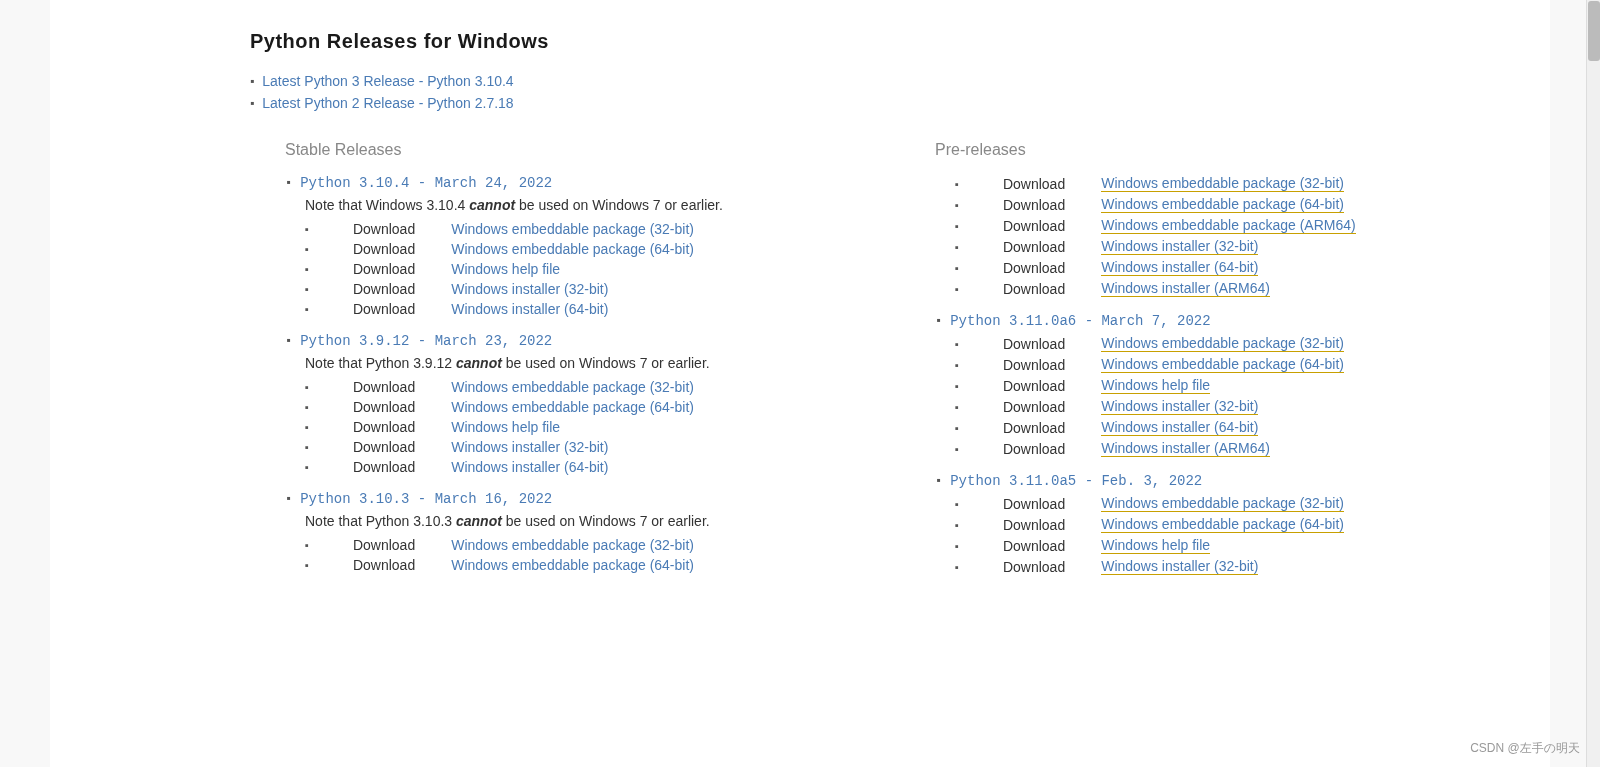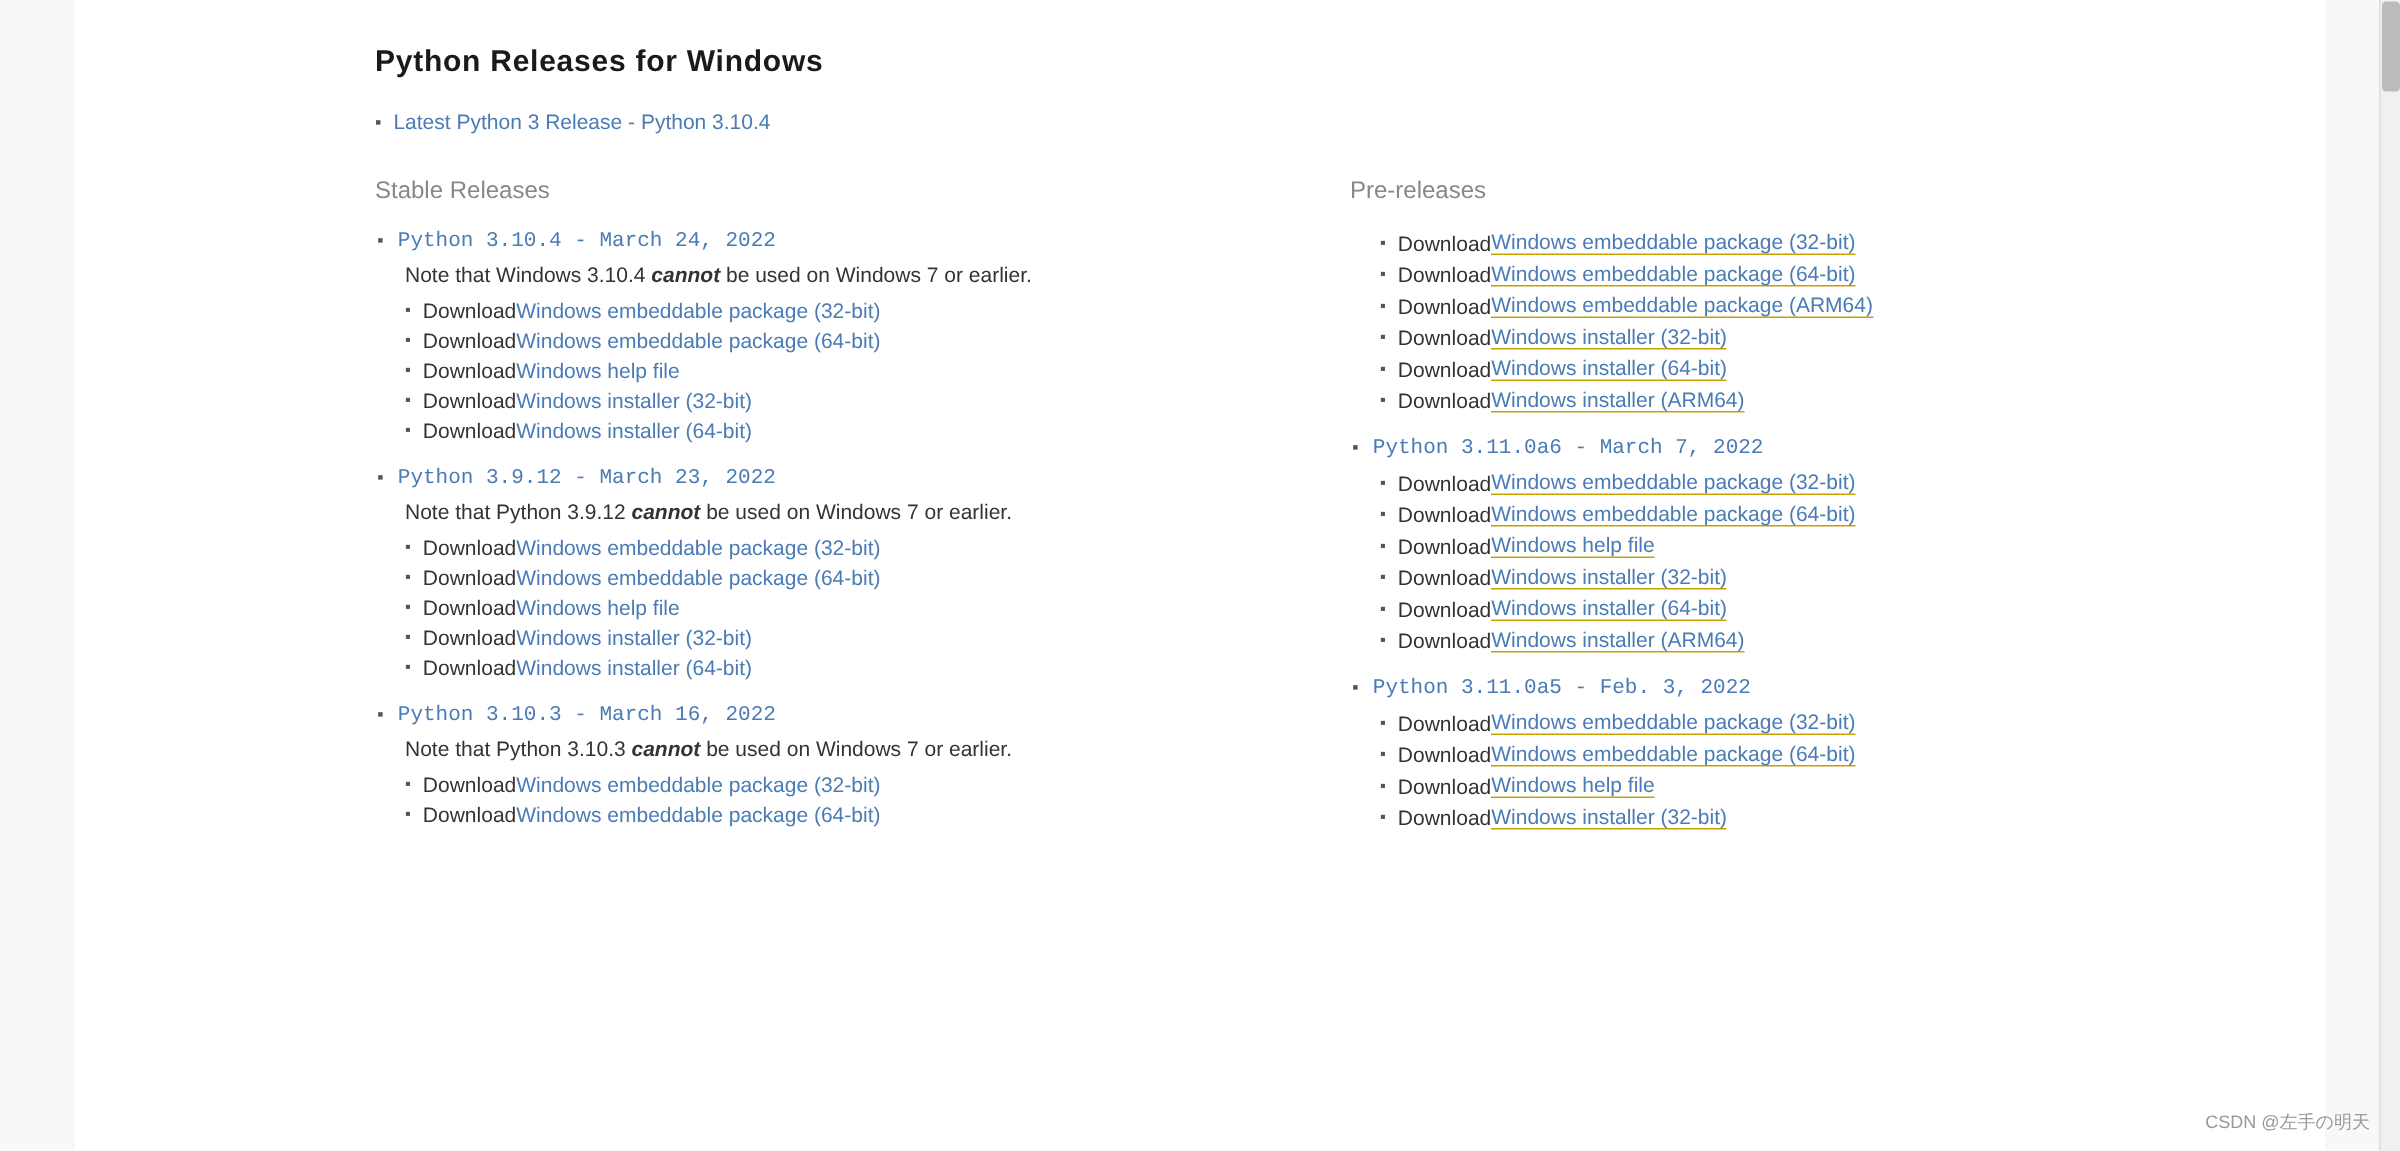--- a/index.html
+++ b/index.html
@@ -43,20 +43,21 @@
       color: #4a7bb5;
       text-decoration: none;
       text-align: right;
     }
     .two-col {
       display: flex;
       gap: 40px;
     }
     .col {
       flex: 1;
+      margin-left: 35px;
     }
     .col-title {
       font-size: 16px;
       color: #888;
       margin-bottom: 16px;
       font-weight: normal;
     }
     .release-list {
       list-style: none;
     }
@@ -91,20 +92,21 @@
       font-weight: bold;
     }
     .download-list {
       list-style: none;
       margin-left: 20px;
     }
     .download-list li {
       display: flex;
       align-items: center;
       margin-bottom: 4px;
+      gap: 36px;
     }
     .download-list li::before {
       content: '▪';
       color: #555;
       margin-right: 8px;
       font-size: 11px;
       flex-shrink: 0;
     }
     .download-list span {
       color: #333;
@@ -148,20 +150,23 @@
 </head>
 <body>
 
 <div class="page-container">
   <h1>Python Releases for Windows</h1>
 
   <ul class="top-links">
     <li>
       <a href="#">Latest Python 3 Release - Python 3.10.4</a>
     </li>
+    <li>
+      <a href="#">Latest Python 2 Release - Python 2.7.18</a>
+    </li>
   </ul>
 
   <div class="two-col">
 
     <div class="col">
       <div class="col-title">Stable Releases</div>
 
       <ul class="release-list">
 
         <li>

